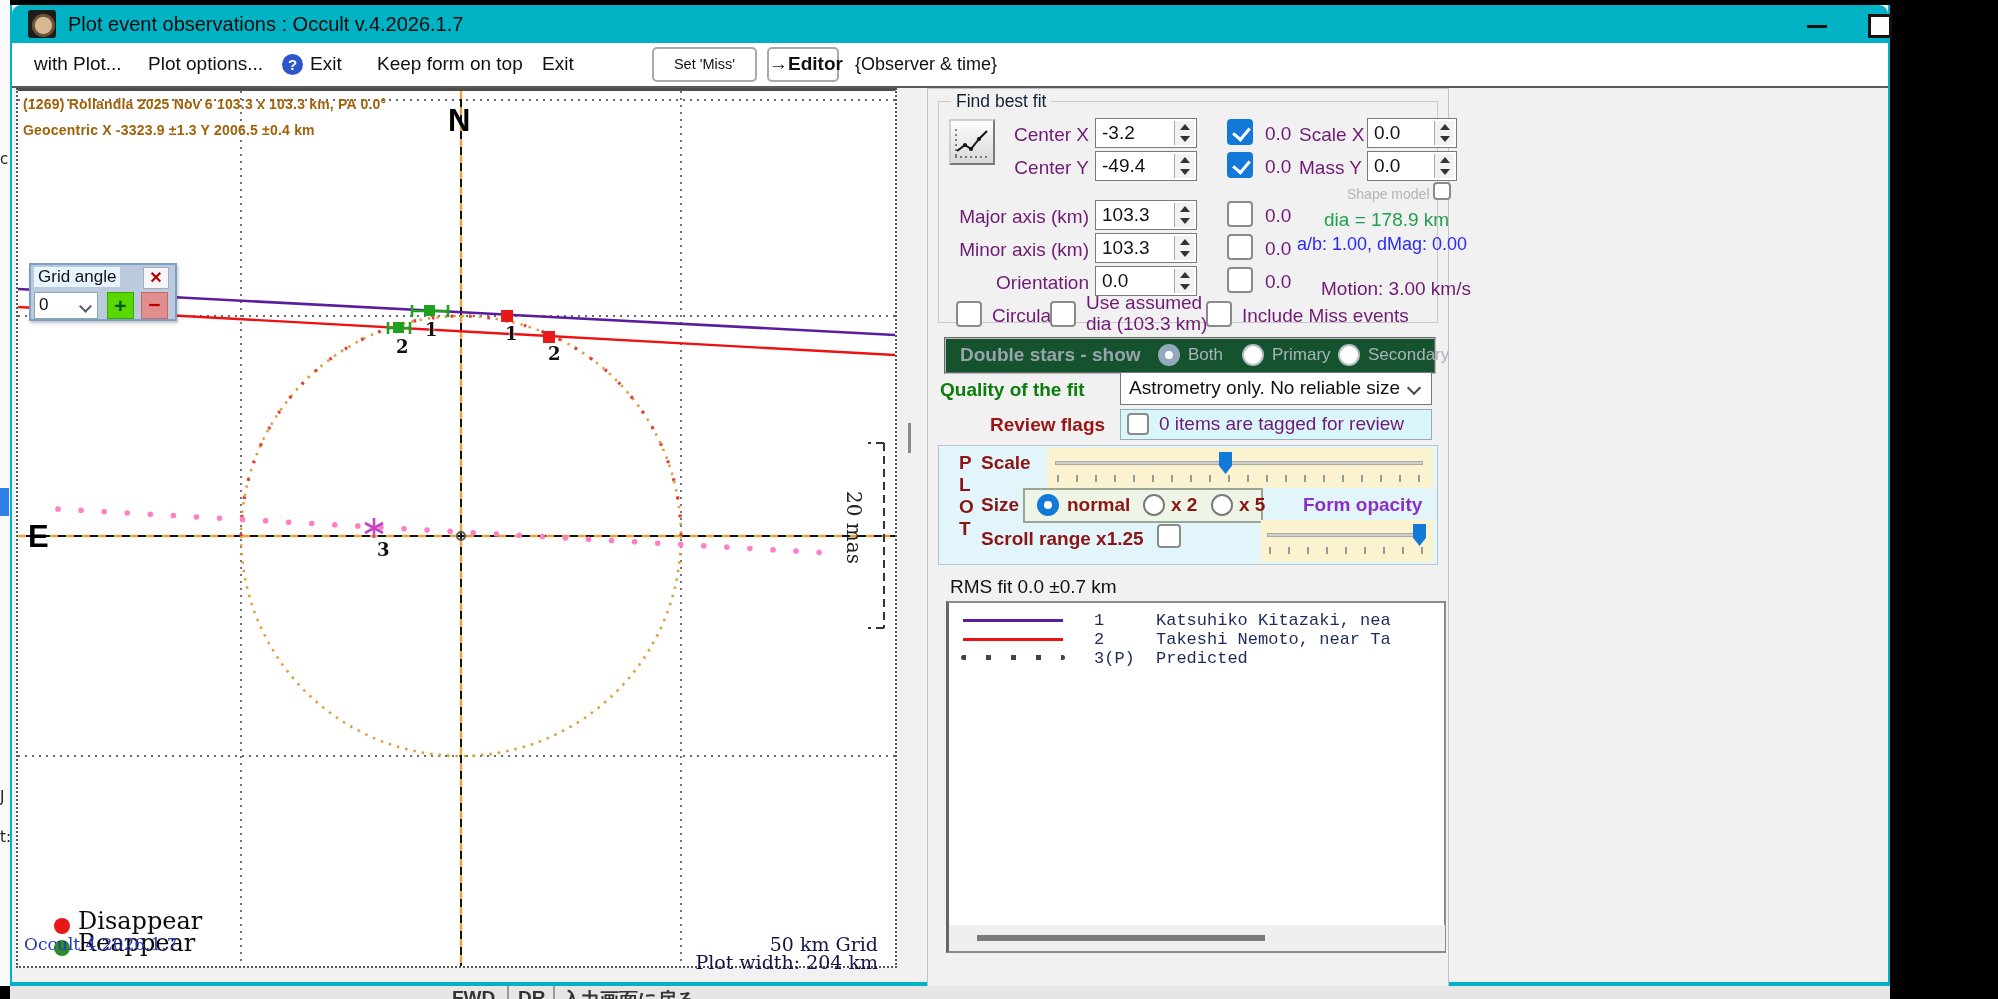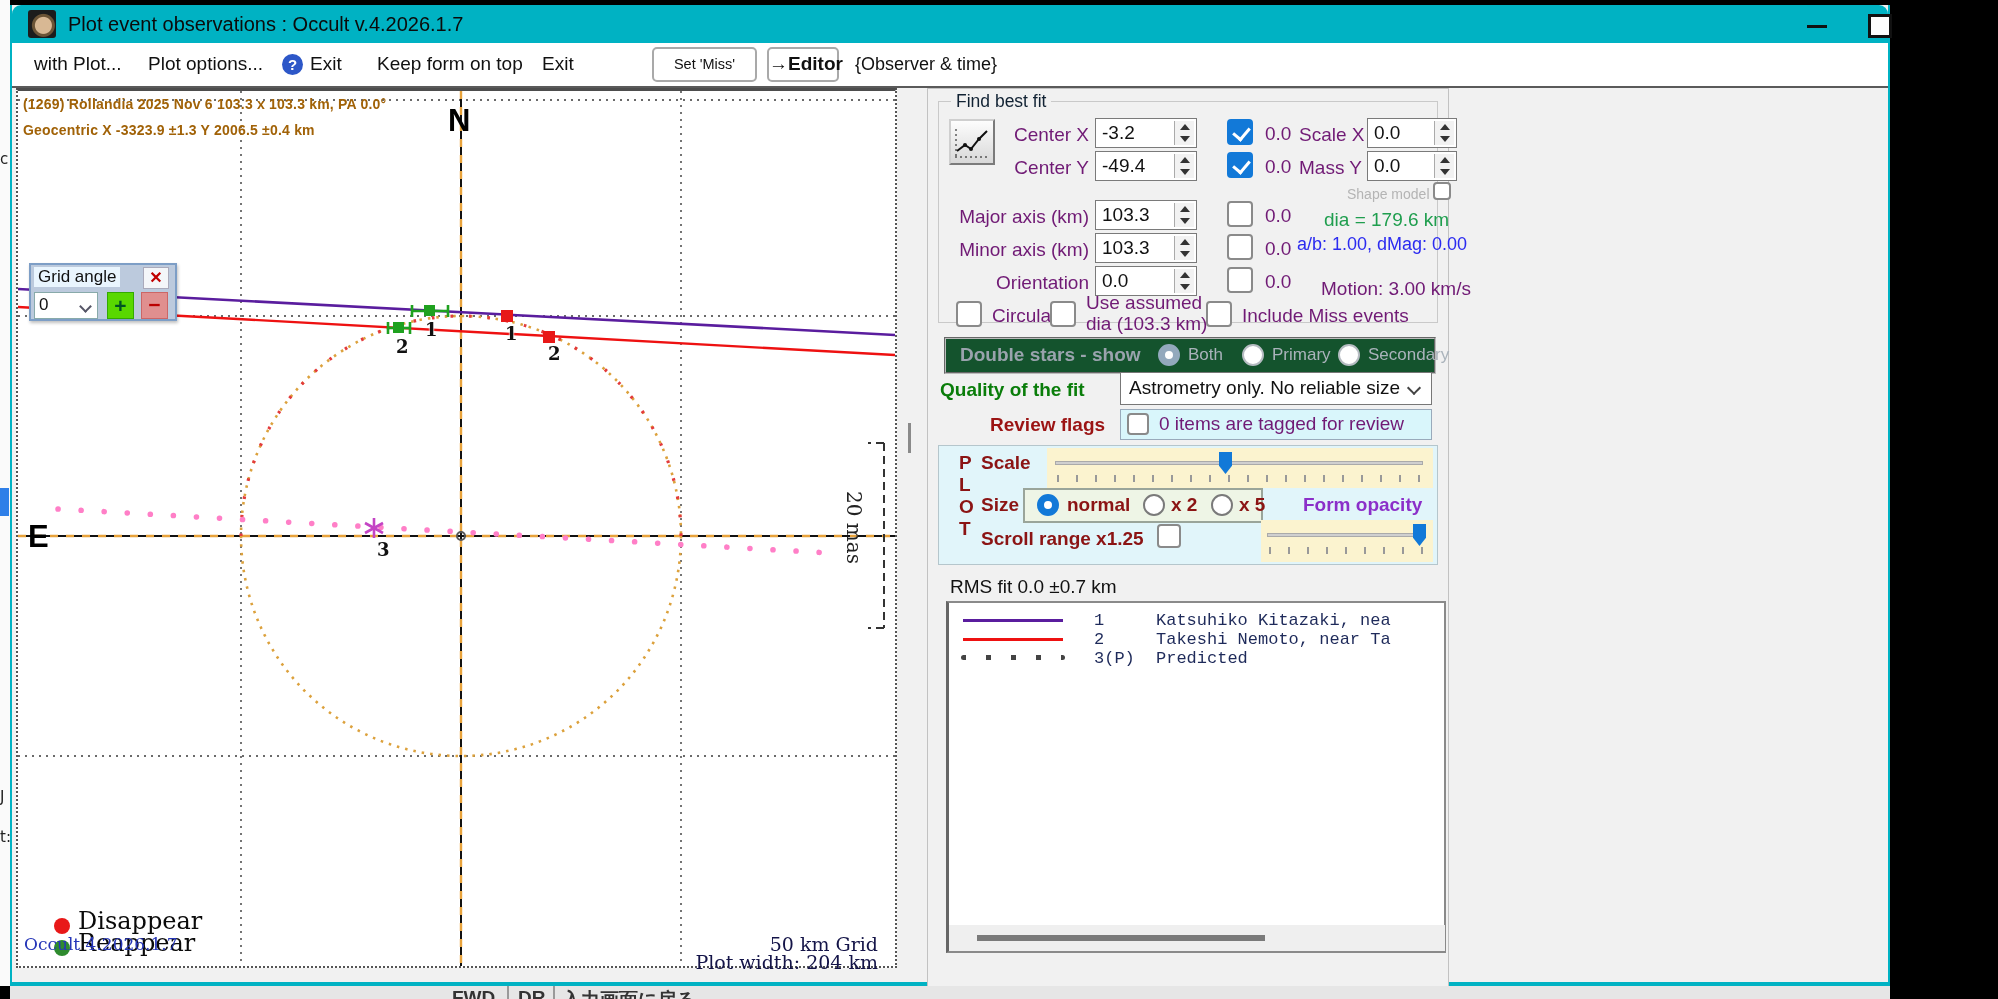--- a/index.html
+++ b/index.html
@@ -275,21 +275,21 @@
         <div class="lbl gray-txt" style="left:408px; top:84px; font-size:14px">Shape model</div>
         <div class="cb small" style="left:494px; top:80px"></div>
 
         <div class="lbl lbl-r" style="left:10px; top:104px; width:140px">Major axis (km)</div>
         <div class="spin" style="left:156px; top:98px; width:102px"><span>103.3</span><span class="spin-btns">
               <i class="tri-up"></i>
               <i class="tri-dn"></i>
             </span></div>
         <div class="cb" style="left:288px; top:99px"></div>
         <div class="lbl" style="left:326px; top:103px">0.0</div>
-        <div class="lbl green-txt" style="left:385px; top:107px">dia = 179.6 km</div>
+        <div class="lbl green-txt" style="left:385px; top:107px">dia = 178.9 km</div>
 
         <div class="lbl lbl-r" style="left:10px; top:137px; width:140px">Minor axis (km)</div>
         <div class="spin" style="left:156px; top:131px; width:102px"><span>103.3</span><span class="spin-btns">
               <i class="tri-up"></i>
               <i class="tri-dn"></i>
             </span></div>
         <div class="cb" style="left:288px; top:132px"></div>
         <div class="lbl" style="left:326px; top:136px">0.0</div>
         <div class="lbl blue-txt" style="left:358px; top:132px; font-size:18px">a/b: 1.00, dMag: 0.00</div>
 

